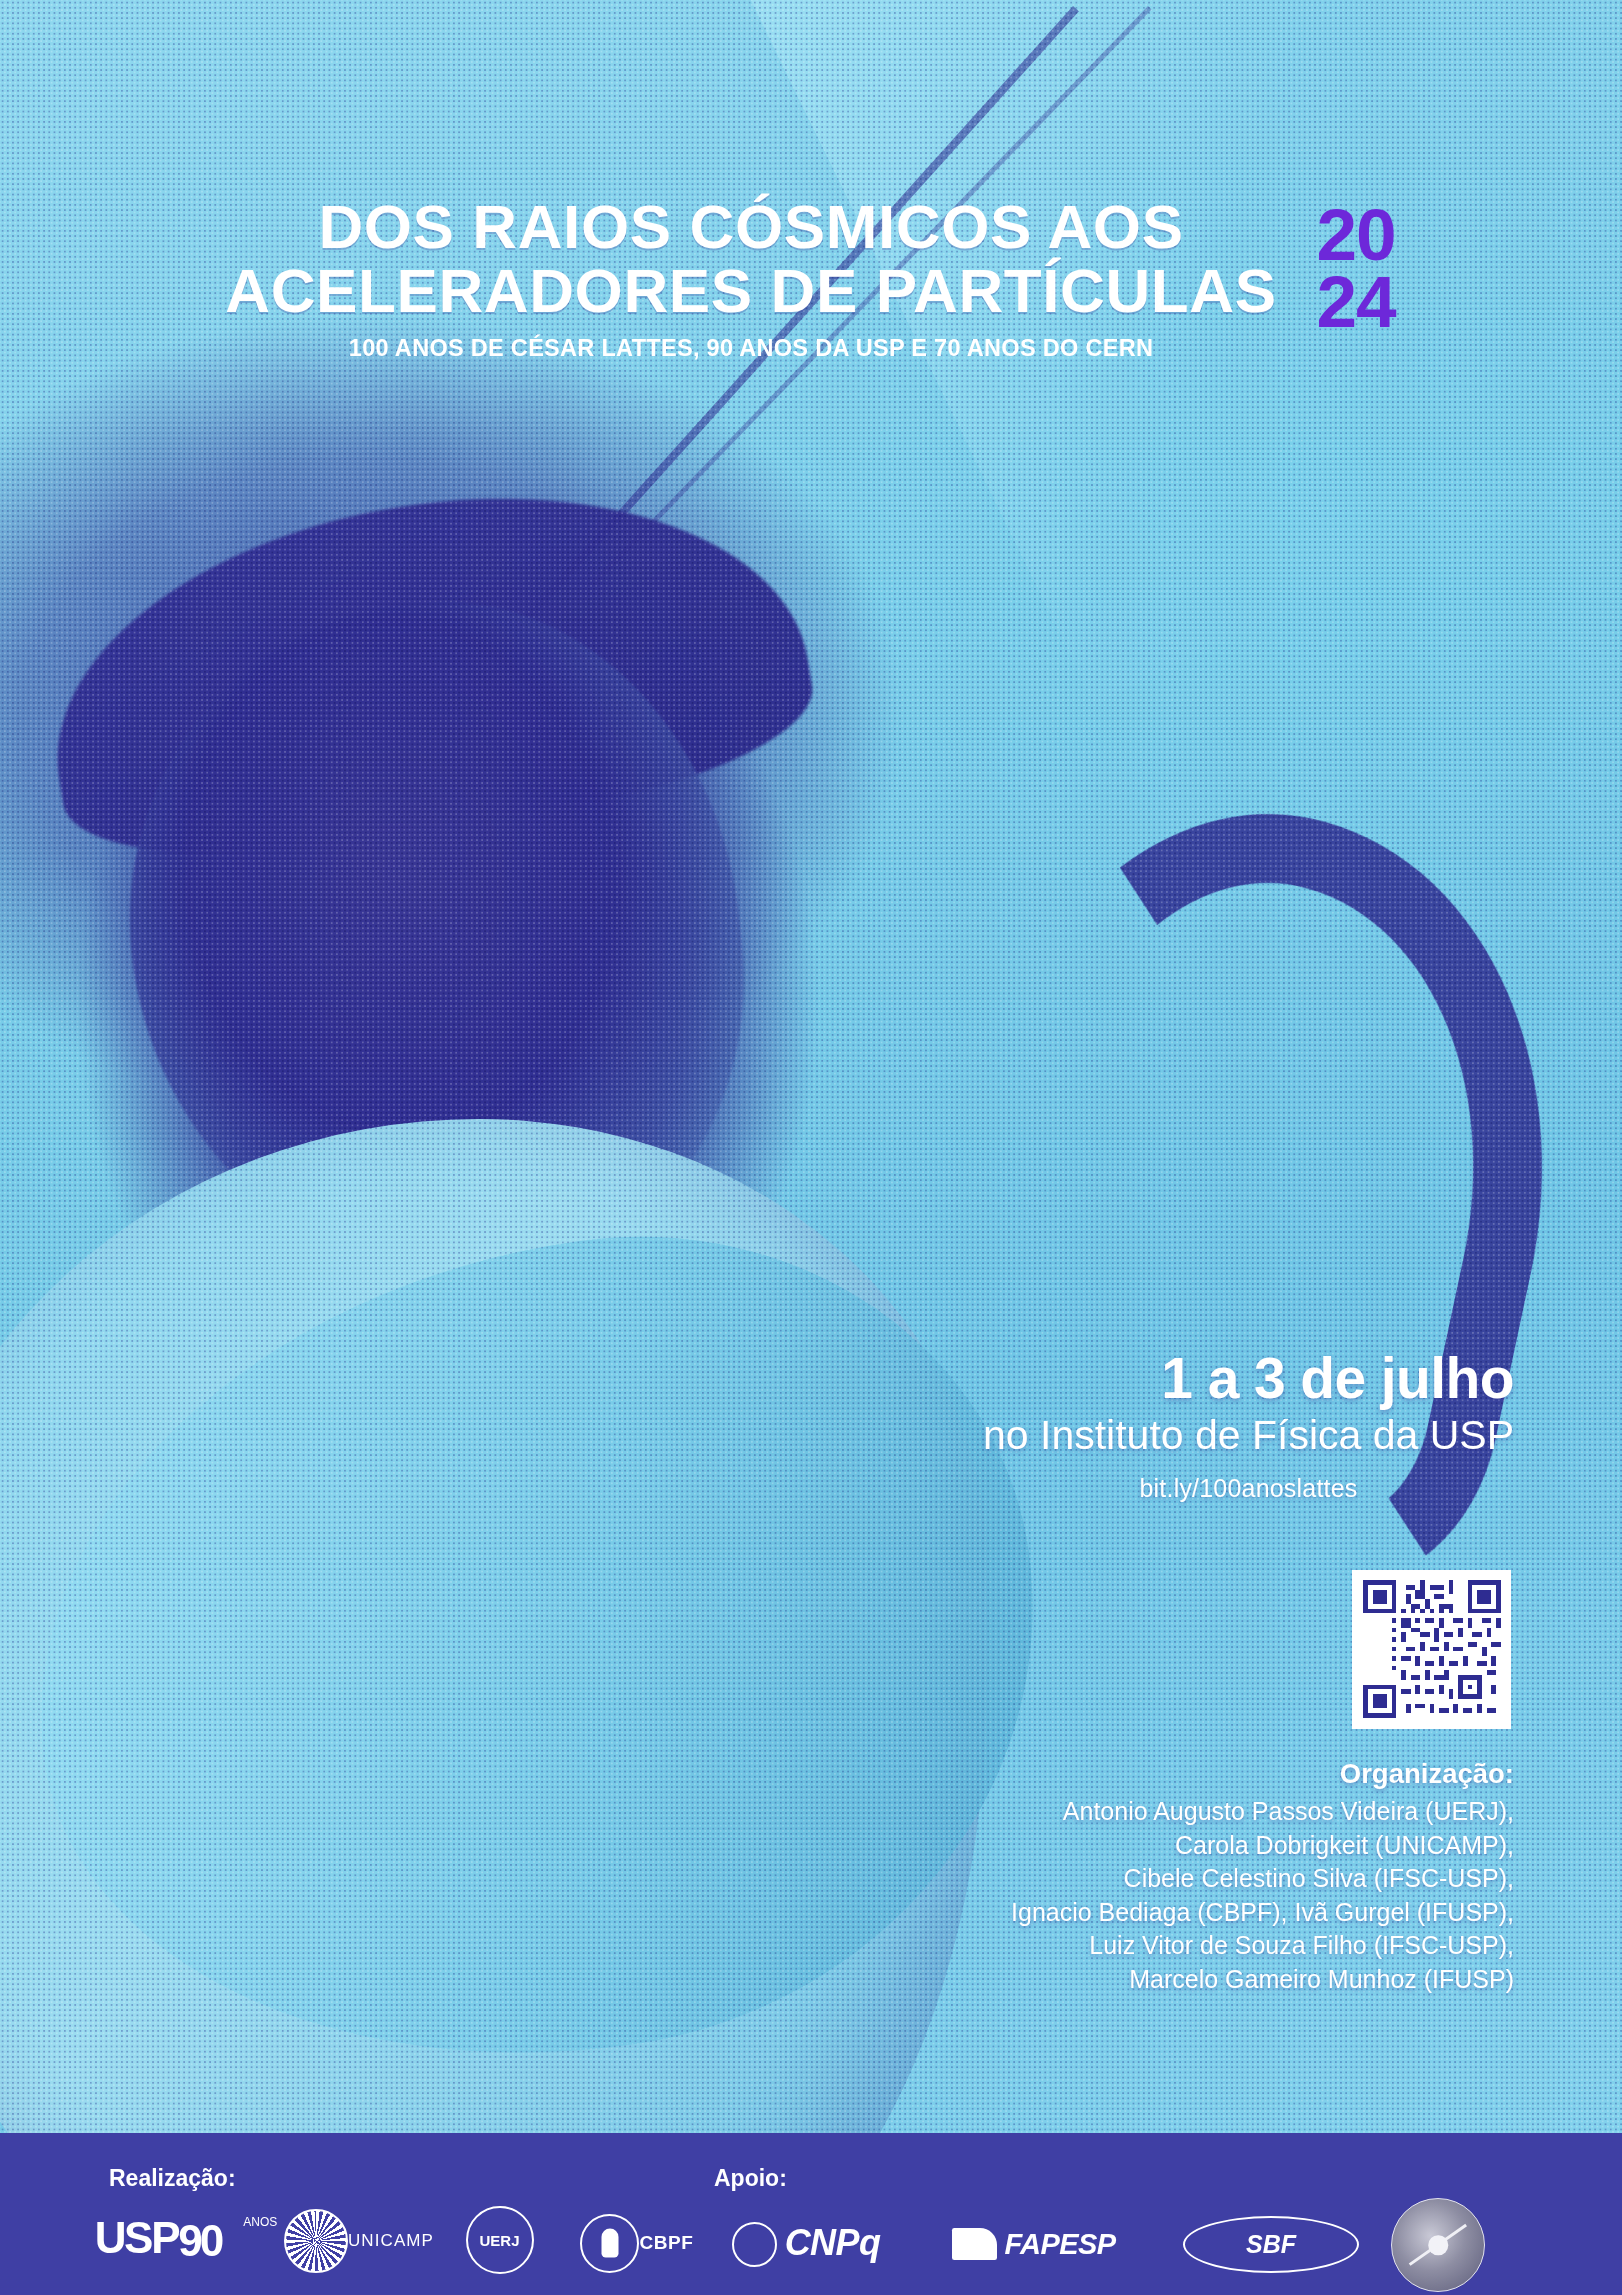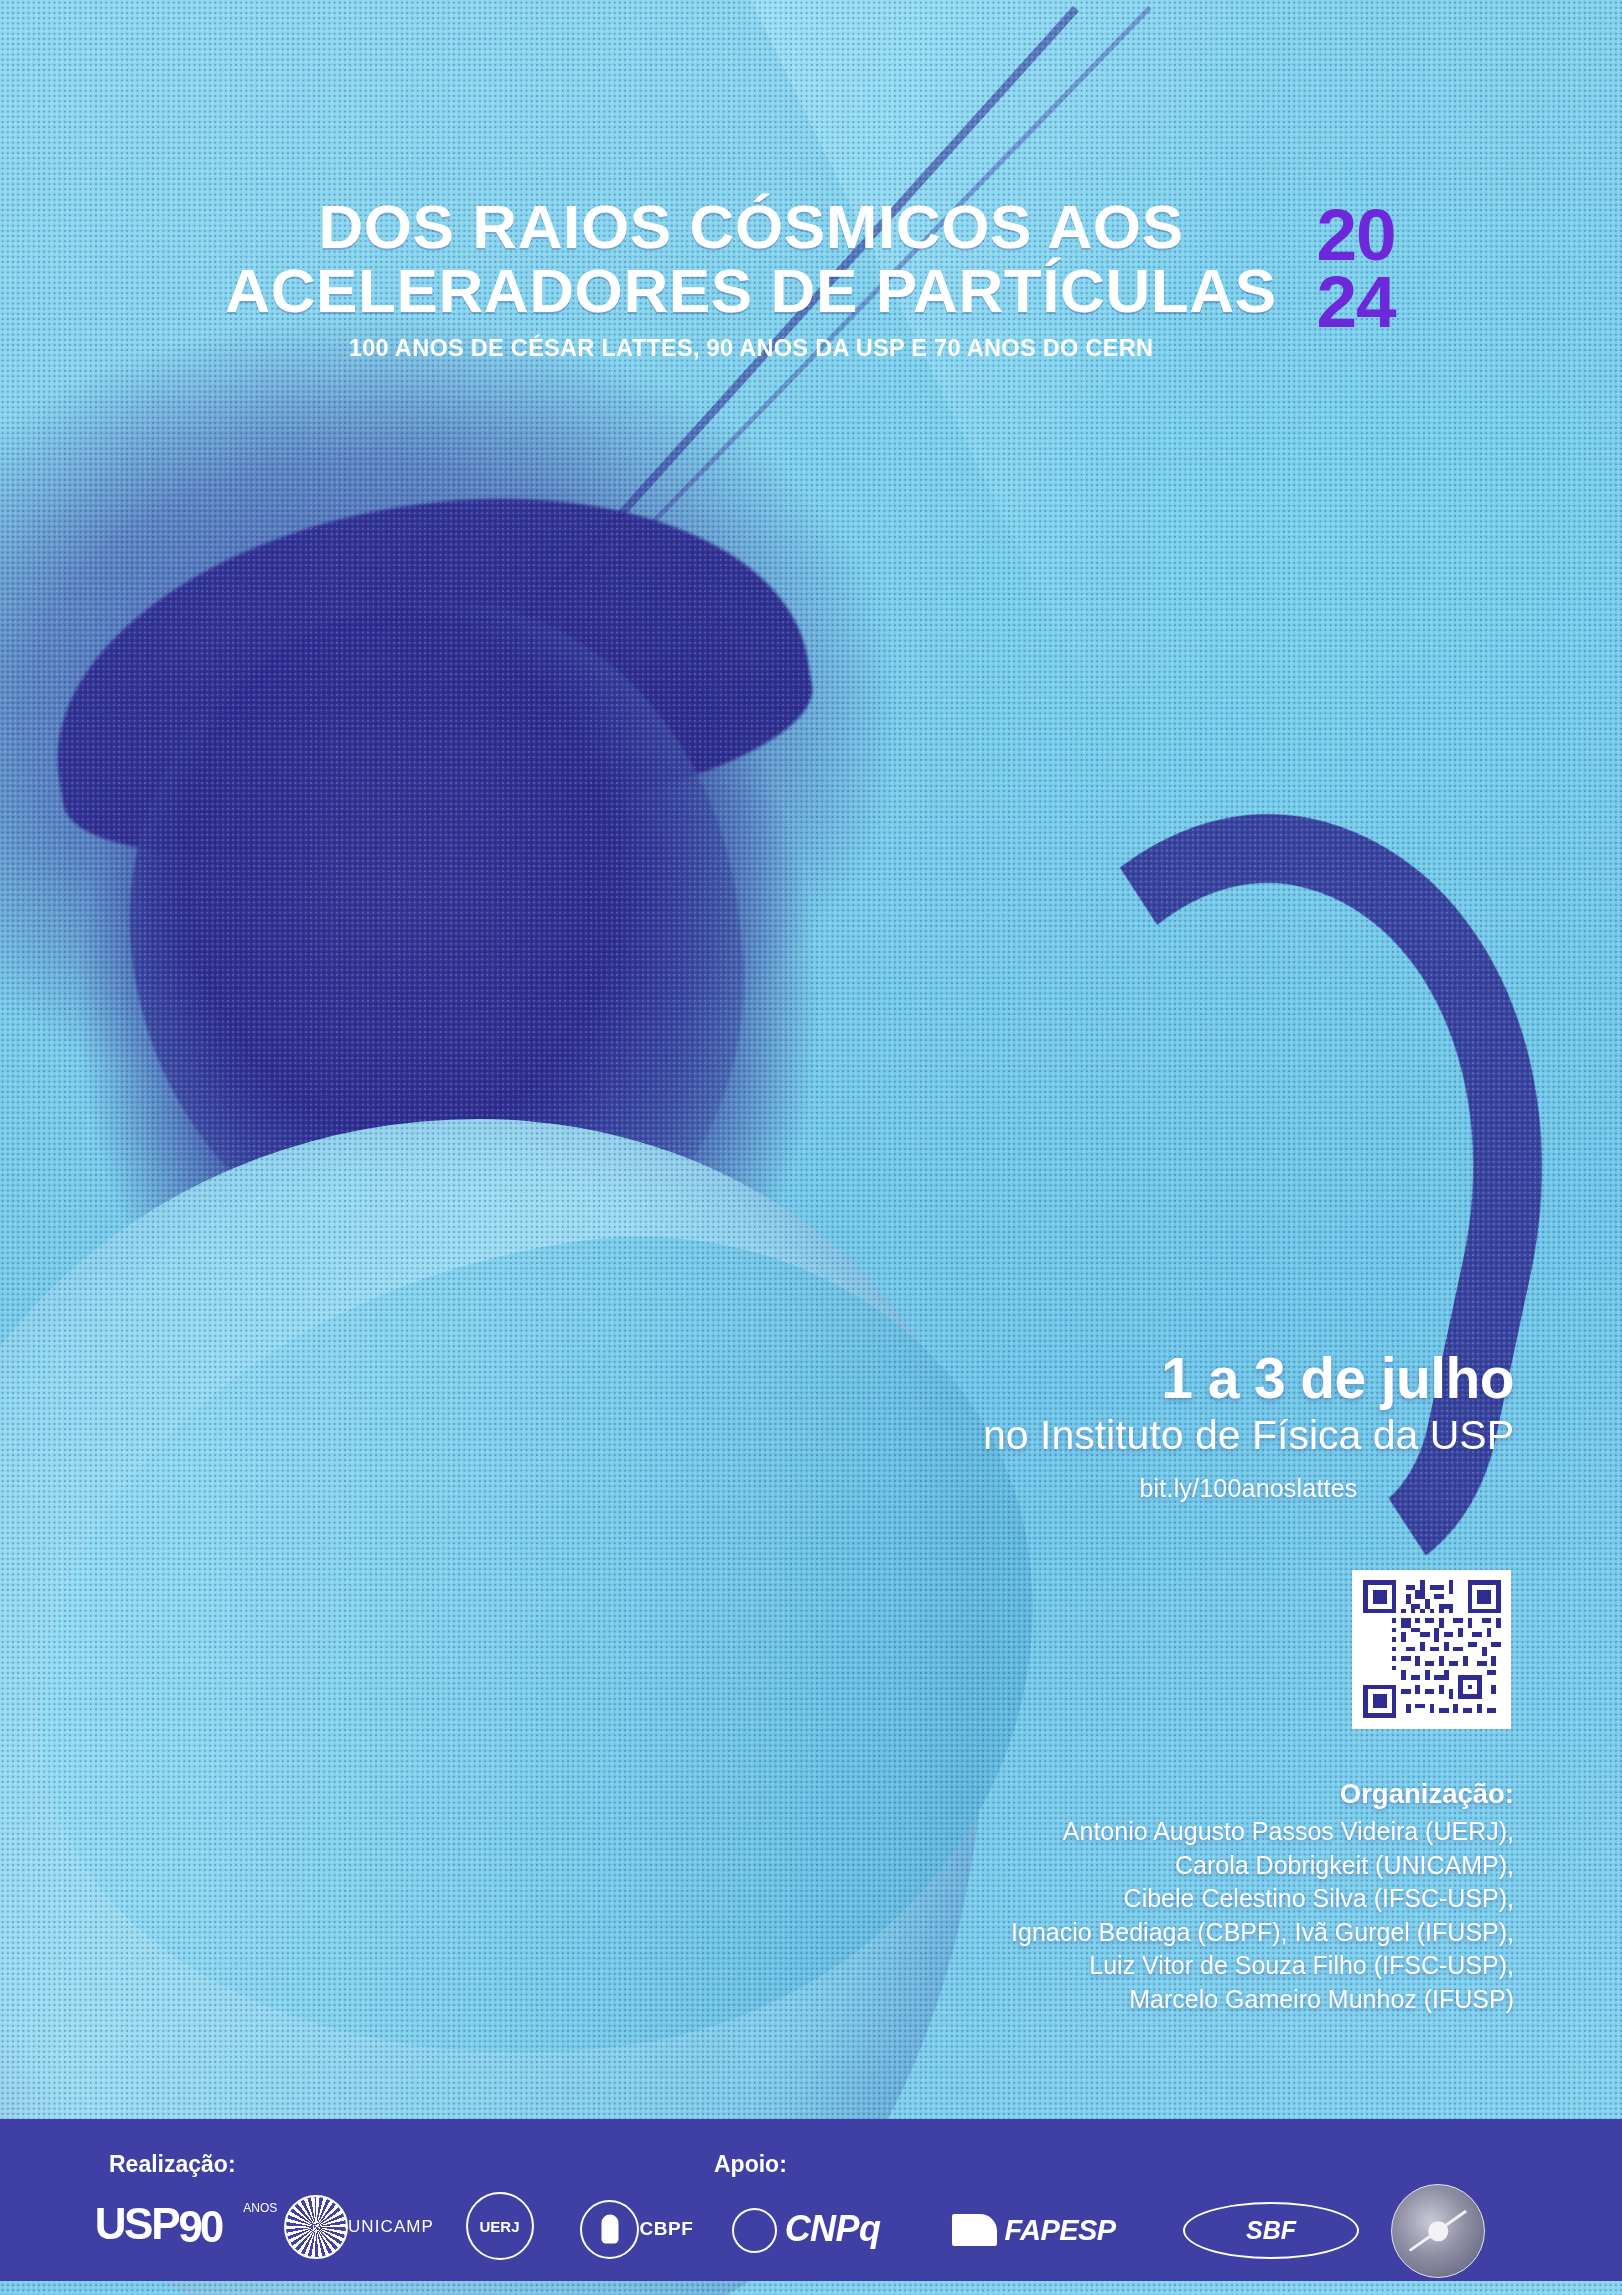--- a/index.html
+++ b/index.html
@@ -232,29 +232,28 @@
     text-align: right;
     color: #ffffff;
     font-size: 25px;
     line-height: 1.34;
     text-shadow: 0 1.7px 4.6px rgba(46,44,145,0.35);
   }
   .org-title {
     font-weight: bold;
     font-size: 27.5px;
     margin-bottom: 2.3px;
-    margin-top: 20px;
   }
 
   
   .footer {
     position: absolute;
     left: 0;
     right: 0;
-    bottom: 14px;
+    bottom: 0;
     height: 162px;
     background: #3f3fa4;
     color: #ffffff;
   }
   .footer-inner {
     position: relative;
     height: 100%;
   }
   .foot-label {
     position: absolute;

